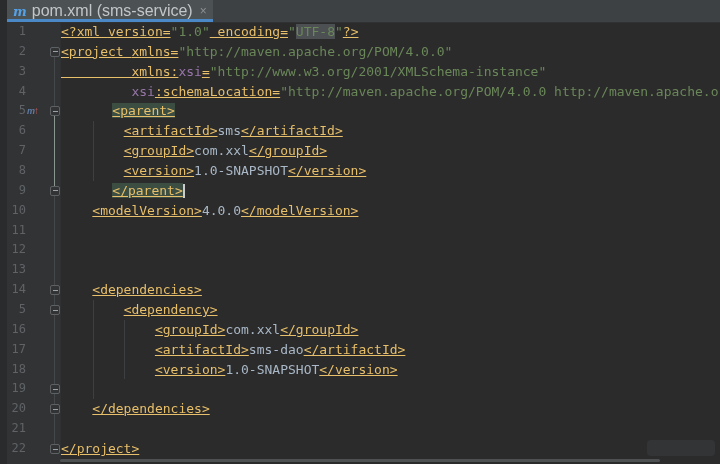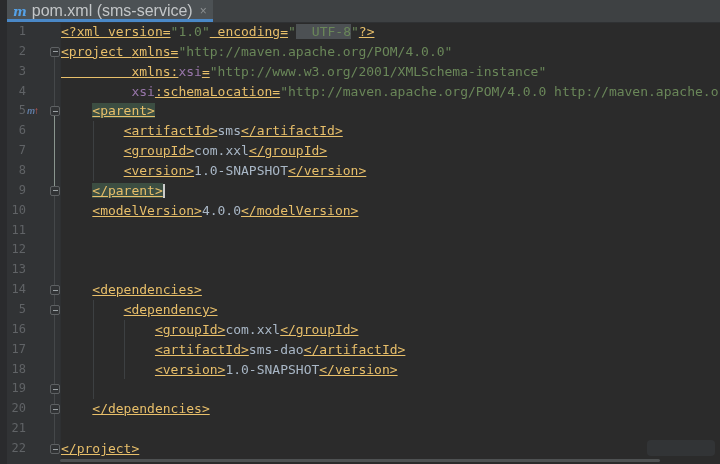--- a/index.html
+++ b/index.html
@@ -24,22 +24,22 @@
   .ln{position:absolute;left:0;top:0;width:26px;text-align:right;font-family:"DejaVu Sans Mono", monospace;
       font-size:12px;line-height:19.86px;color:#606366;}
   .gicon{position:absolute;left:27px;top:0;line-height:19.86px;font-size:9px;white-space:nowrap;}
   .gicon .gm{color:#5f7ca5;font-weight:bold;font-style:italic;}
   .gicon .garrow{color:#cf5b56;font-weight:bold;font-size:10px;margin-left:-1px;}
   .fold{position:absolute;left:50px;top:5px;width:8px;height:8px;border:1px solid #5e6163;border-radius:2px;background:#313335;z-index:3;}
   .fold::after{content:"";position:absolute;left:1.5px;right:1.5px;top:3.5px;border-top:1px solid #9aa0a3;}
   pre.codeline{position:absolute;left:61px;top:0;margin:0;font-family:"DejaVu Sans Mono", monospace;
       font-size:13px;line-height:19.86px;white-space:pre;}
   .c-tag{color:var(--tag);text-decoration:underline;} .c-str{color:var(--str);} .c-ns{color:var(--ns);} .c-txt{color:var(--txt);}
-  .bg-match{background:var(--matchbg);}
-  .bg-word{background:var(--wordbg);padding-left:16px;}
+  .bg-match{background:var(--matchbg);margin-left:20px;}
+  .bg-word{background:var(--wordbg);}
   .caret{display:inline-block;width:1.5px;height:14px;background:#cccccc;vertical-align:middle;margin-left:0.5px;}
   .guide{position:absolute;width:1px;background:#3d4042;z-index:1;}
   .connector{position:absolute;width:1px;z-index:2;}
   #conn-all{left:54px;background:#45484a;}
   #conn-active{left:54px;background:#8a968f;}
   #hscroll{position:absolute;left:60px;top:459px;width:600px;height:3px;background:#4e5152;border-radius:2px;z-index:4;}
   #fade-hint{position:absolute;right:5px;bottom:8px;width:68px;height:16px;background:#35373a;border-radius:4px;opacity:.8;z-index:1;}
 </style>
 </head>
 <body>

